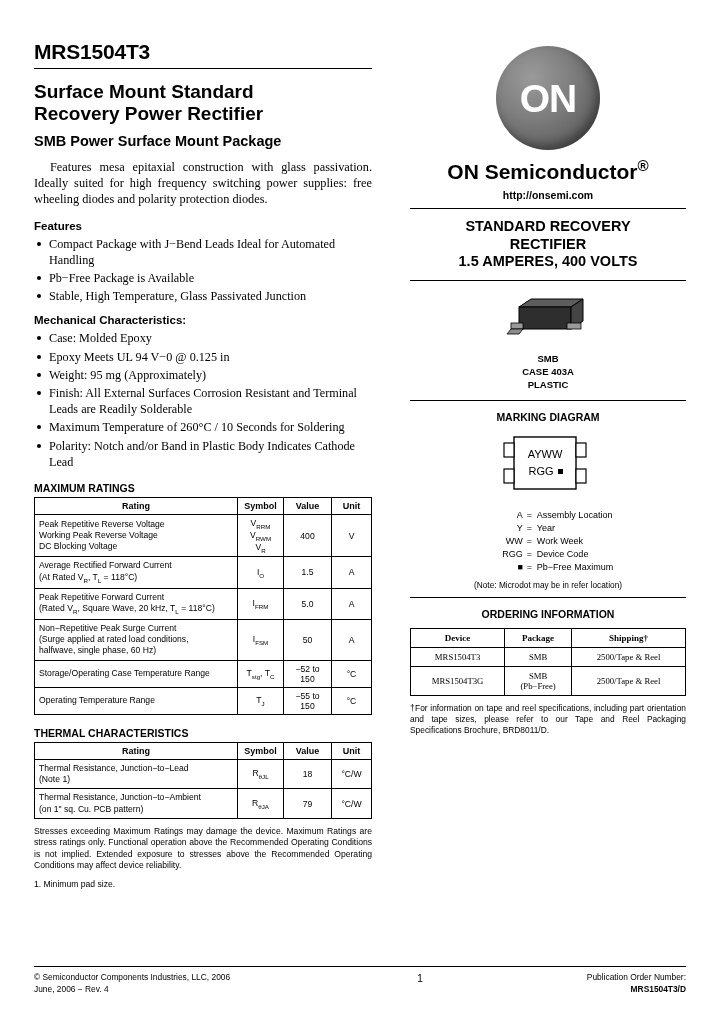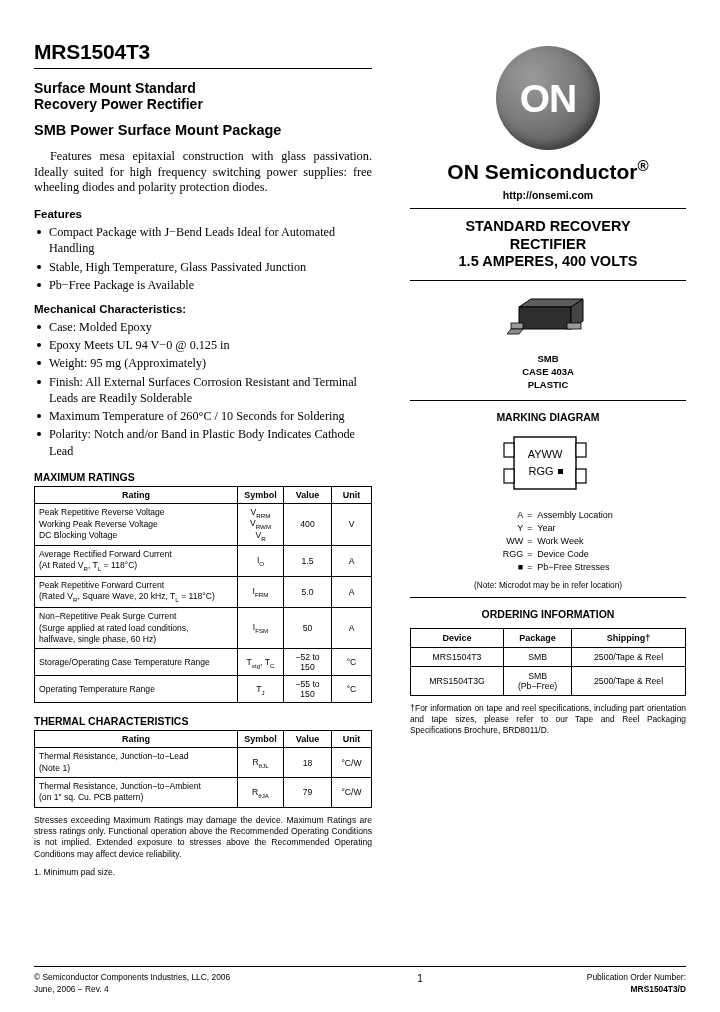--- a/index.html
+++ b/index.html
@@ -24,21 +24,21 @@
     font-family: "Liberation Sans", sans-serif;
     font-weight: bold;
     font-size: 21px;
     letter-spacing: -0.2px;
     margin: 0 0 4px 0;
   }
   .rule { border:0; border-top:1px solid #000; margin: 2px 0 12px 0; }
   .headline {
     font-family: "Liberation Sans", sans-serif;
     font-weight: bold;
-    font-size: 14px;
+    font-size: 19px;
     line-height: 1.14;
     margin: 0 0 9px 0;
   }
   .subhead {
     font-family: "Liberation Sans", sans-serif;
     font-weight: bold;
     font-size: 14.5px;
     margin: 0 0 11px 0;
   }
   .intro {
@@ -176,21 +176,21 @@
   .legend td.e { text-align:left; width: 10px; }
   .legend-note {
     font-family: "Liberation Sans", sans-serif;
     font-size: 8.3px;
     text-align:center;
     margin-top: 5px;
   }
   table.order {
     border-collapse: collapse;
     width: 100%;
-    font-family: Liberation Sans, sans-serif;
+    font-family: Liberation Serif, serif;
     font-size: 8.7px;
     margin-top: 2px;
   }
   table.order th, table.order td {
     border:1px solid #000;
     text-align:center;
     padding: 4px 2px;
   }
   table.order th { font-weight:bold; font-size:9px; }
   .order-note {
@@ -230,22 +230,22 @@
         <span>Recovery Power Rectifier</span>
       </div>
 
       <div class="subhead">SMB Power Surface Mount Package</div>
 
       <p class="intro">Features mesa epitaxial construction with glass passivation. Ideally suited for high frequency switching power supplies: free wheeling diodes and polarity protection diodes.</p>
 
       <div class="sec-head">Features</div>
       <ul class="bullets">
         <li>Compact Package with J−Bend Leads Ideal for Automated Handling</li>
+        <li>Pb−Free Package is Available</li>
         <li>Stable, High Temperature, Glass Passivated Junction</li>
-        <li>Pb−Free Package is Available</li>
       </ul>
 
       <div class="sec-head">Mechanical Characteristics:</div>
       <ul class="bullets">
         <li>Case: Molded Epoxy</li>
         <li>Epoxy Meets UL 94 V−0 @ 0.125 in</li>
         <li>Weight: 95 mg (Approximately)</li>
         <li>Finish: All External Surfaces Corrosion Resistant and Terminal Leads are Readily Solderable</li>
         <li>Maximum Temperature of 260°C / 10 Seconds for Soldering</li>
         <li>Polarity: Notch and/or Band in Plastic Body Indicates Cathode Lead</li>
@@ -417,21 +417,21 @@
             <td>Work Week</td>
           </tr>
           <tr>
             <td class="k">RGG</td>
             <td class="e">=</td>
             <td>Device Code</td>
           </tr>
           <tr>
             <td class="k">■</td>
             <td class="e">=</td>
-            <td>Pb−Free Stresses</td>
+            <td>Pb−Free Maximum</td>
           </tr>
         </tbody>
           </table>
         <div class="legend-note">(Note: Microdot may be in refer location)</div>
       </div>
 
       <hr class="hr-r">
 
       <div class="center-head">ORDERING INFORMATION</div>
 

